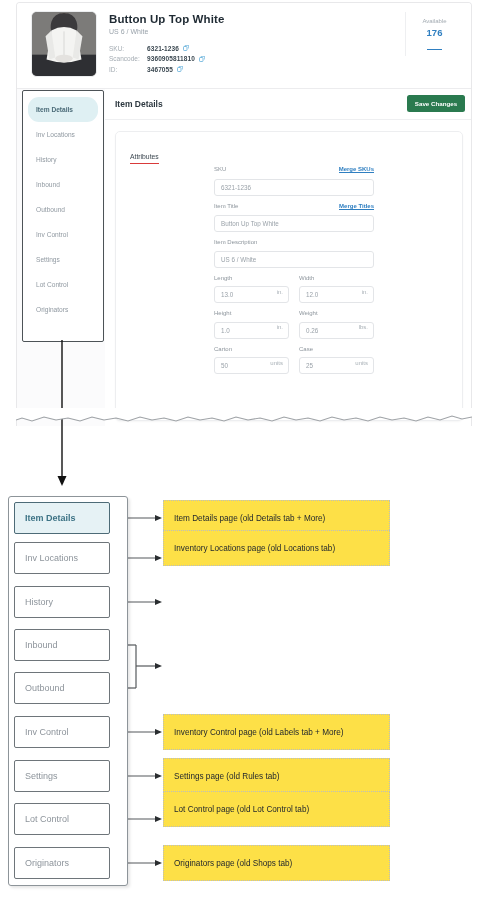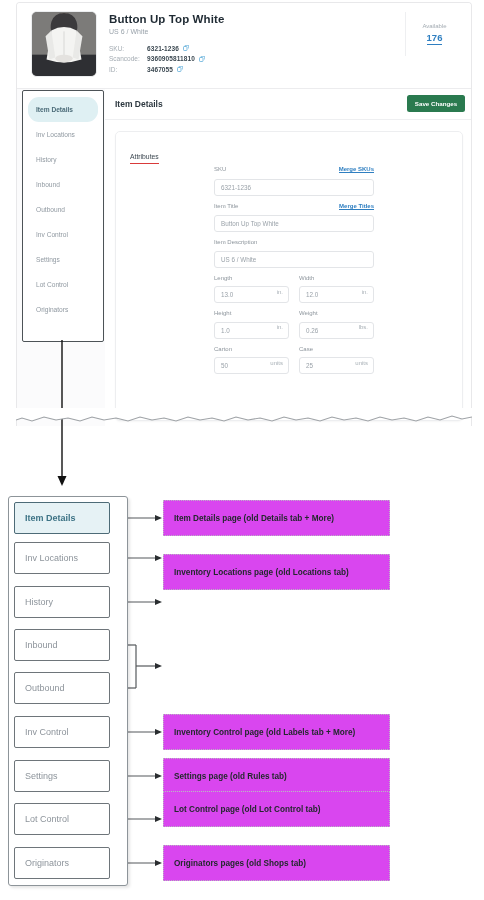--- a/index.html
+++ b/index.html
@@ -51,21 +51,21 @@
   .meta-v { color: #3a4750; font-weight: bold; letter-spacing: .1px; }
   .copy-ico { margin-left: 4px; display: inline-block; line-height: 0; }
   .copy-ico svg { display: block; }
 
   .avail-box {
     position: absolute; right: 10px; top: 9px; width: 58px; height: 44px;
     border-left: 1px solid #eeeff1;
     display: flex; flex-direction: column; align-items: center; justify-content: center; gap: 3px;
   }
   .avail-lbl { font-size: 6px; color: #a4acb3; }
-  .avail-val { font-size: 9.5px; font-weight: bold; color: #2f7fc1; border-bottom: 1px solid #2f7fc1; padding-bottom: 1px; }
+  .avail-val { font-size: 9.5px; font-weight: bold; color: #2f7fc1; border-bottom: 1px solid #2f7fc1; padding-bottom: 11px; }
 
   
   .shot-body { position: absolute; left: 0; top: 86px; width: 456px; height: 338px; background: #fbfbfc; }
 
   .sidebar {
     position: absolute; left: 5px; top: 1px; width: 82px; height: 252px;
     background: #ffffff; border: 1.4px solid #4d5357; border-radius: 2px;
     padding-top: 6px;
   }
   .side-item {
@@ -138,23 +138,23 @@
   }
   .dbox.active {
     background: #e6f2f5; border-color: #4d6b77; color: #3d7385; font-weight: bold;
   }
   .dbox.active::after {
     content: ""; position: absolute; left: -4px; top: -4px; width: 104px; height: 40px;
     background: #e6f2f5; border-radius: 7px; z-index: -1;
   }
   .note {
     position: absolute; left: 163px; width: 227px; height: 36px;
-    border: 1.2px dotted #b9bcc0; background: #d946ef;
+    border: 1.2px dotted #b9bcc0; background: #fde047;
     display: flex; align-items: center; padding-left: 10px;
-    font-size: 8.2px; font-weight: bold; color: #23282d;
+    font-size: 8.2px; font-weight: normal; color: #23282d;
   }
   .links { position: absolute; left: 0; top: 0; width: 484px; height: 410px; pointer-events: none; }
 </style>
 </head>
 <body>
 
 <div id="root">
 
   <div class="shot">
 
@@ -382,20 +382,20 @@
     <div class="dbox" style="top:52px">Inv Locations</div>
     <div class="dbox" style="top:96px">History</div>
     <div class="dbox" style="top:139px">Inbound</div>
     <div class="dbox" style="top:182px">Outbound</div>
     <div class="dbox" style="top:226px">Inv Control</div>
     <div class="dbox" style="top:270px">Settings</div>
     <div class="dbox" style="top:313px">Lot Control</div>
     <div class="dbox" style="top:357px">Originators</div>
 
     <div class="note" style="top:10px">Item Details page (old Details tab + More)</div>
-    <div class="note" style="top:64px">Inventory Locations page (old Locations tab)</div>
+    <div class="note" style="top:40px">Inventory Locations page (old Locations tab)</div>
     <div class="note" style="top:268px">Settings page (old Rules tab)</div>
     <div class="note" style="top:224px">Inventory Control page (old Labels tab + More)</div>
     <div class="note" style="top:301px">Lot Control page (old Lot Control tab)</div>
-    <div class="note" style="top:355px">Originators pages (old Shops tab)</div>
+    <div class="note" style="top:355px">Originators page (old Shops tab)</div>
 
   </div>
 </div>
 
 </body></html>

